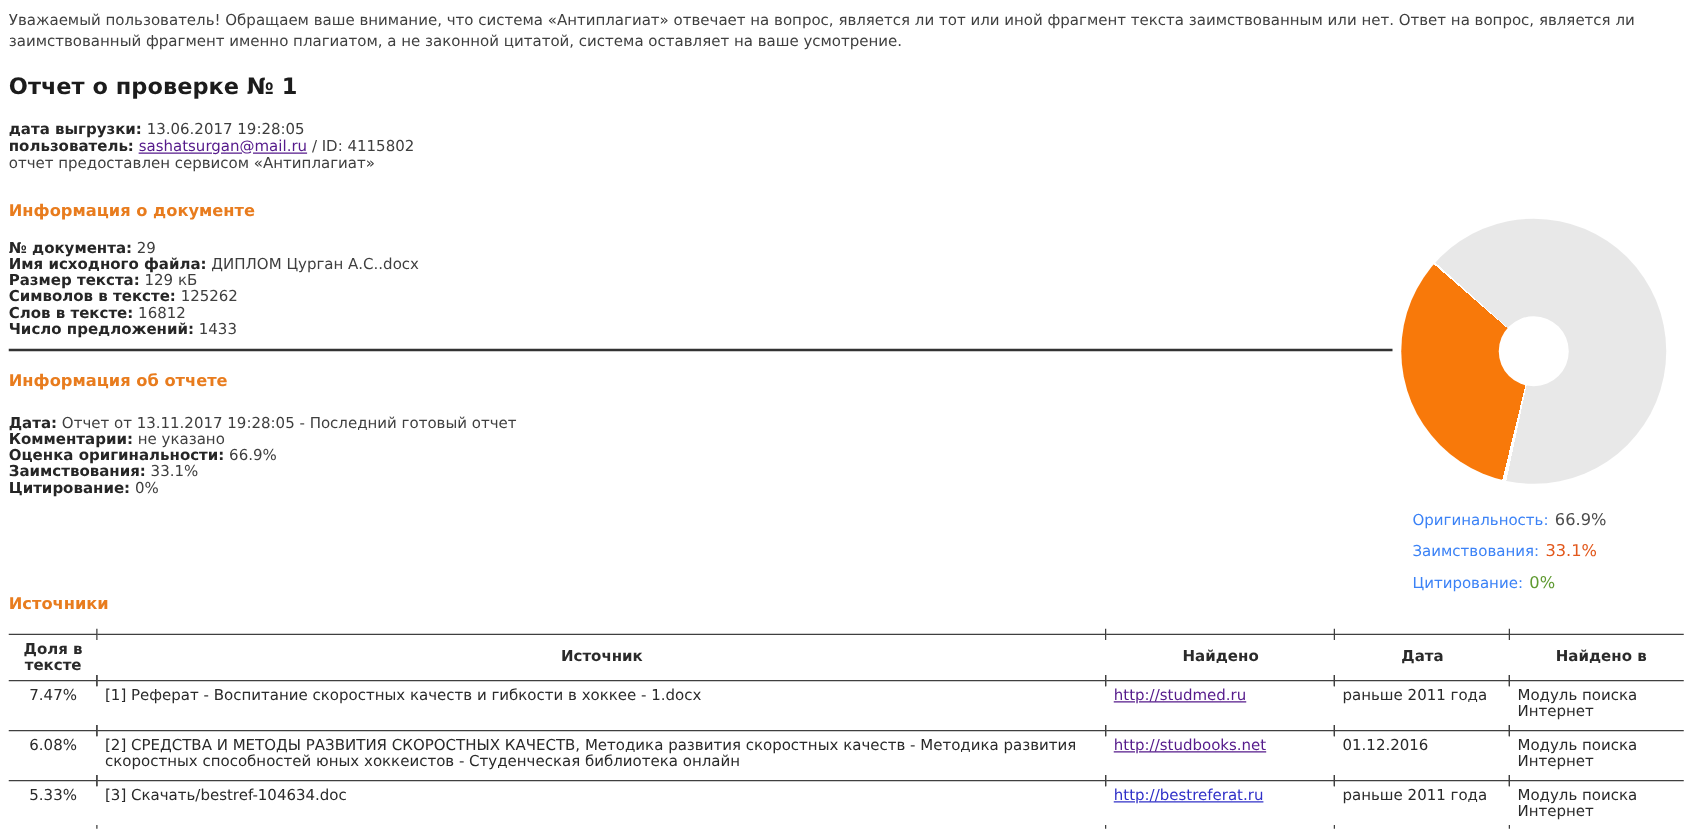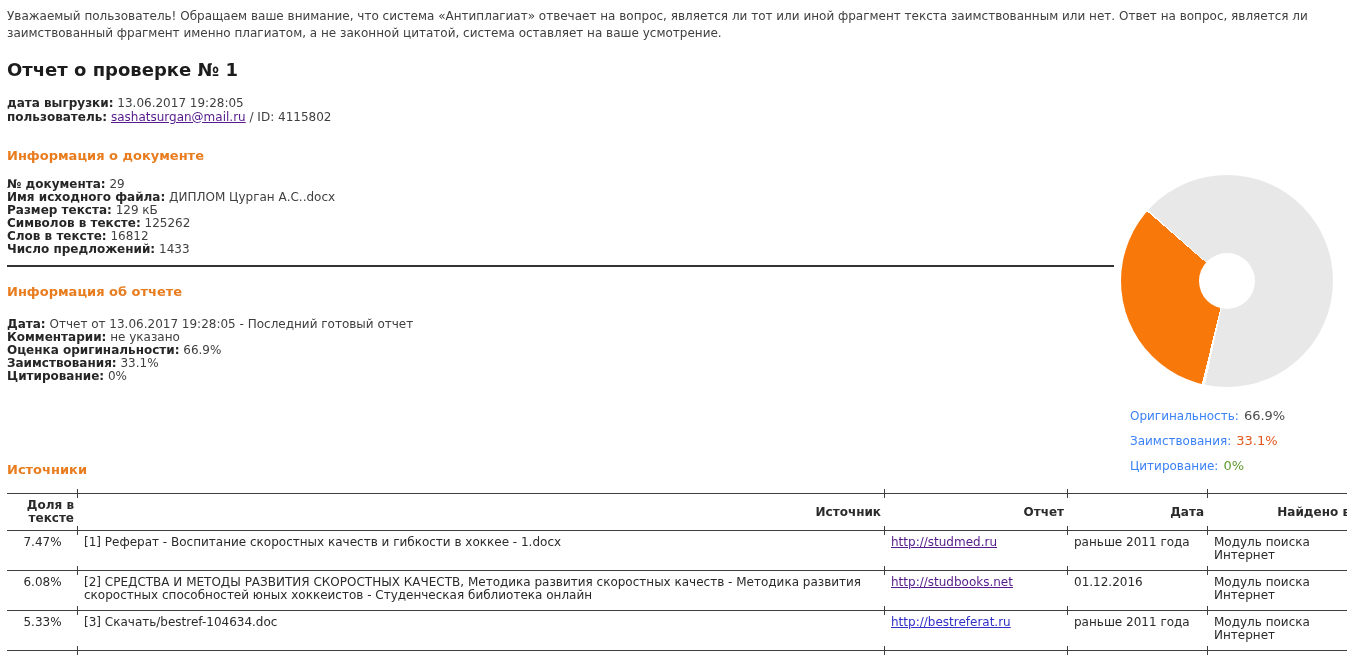--- a/index.html
+++ b/index.html
@@ -92,21 +92,21 @@
     margin-top: 11px;
     width: 1347px;
     border-collapse: collapse;
     table-layout: fixed;
     font-size: 12px;
     line-height: 13px;
     color: #2a2a2a;
   }
   .src-table th {
     font-weight: bold;
-    text-align: right;
+    text-align: center;
     border-top: 1px solid #3f3f3f;
     border-bottom: 1px solid #3f3f3f;
     padding: 5px 4px;
     vertical-align: middle;
   }
   .src-table td {
     vertical-align: top;
     padding: 5px 6px 8px 6px;
     border-bottom: 1px solid #3f3f3f;
   }
@@ -137,37 +137,38 @@
 </head>
 <body>
 
 <p class="disclaimer">Уважаемый пользователь! Обращаем ваше внимание, что система «Антиплагиат» отвечает на вопрос, является ли тот или иной фрагмент текста заимствованным или нет. Ответ на вопрос, является ли заимствованный фрагмент именно плагиатом, а не законной цитатой, система оставляет на ваше усмотрение.</p>
 
 <h1 class="page-title">Отчет о проверке № 1</h1>
 
 <div class="meta">
   <div><b>дата выгрузки:</b> <span>13.06.2017 19:28:05</span></div>
   <div><b>пользователь:</b> <a class="link link-purple">sashatsurgan@mail.ru</a> <span>/ ID: 4115802</span></div>
+  <div>отчет предоставлен сервисом «Антиплагиат»</div>
 </div>
 
 <h2 class="section-heading" id="doc-heading">Информация о документе</h2>
 <div class="fields" id="doc-fields">
   <div><b>№ документа:</b> <span>29</span></div>
   <div><b>Имя исходного файла:</b> <span>ДИПЛОМ Цурган А.С..docx</span></div>
   <div><b>Размер текста:</b> <span>129 кБ</span></div>
   <div><b>Символов в тексте:</b> <span>125262</span></div>
   <div><b>Слов в тексте:</b> <span>16812</span></div>
   <div><b>Число предложений:</b> <span>1433</span></div>
 </div>
 
 <div class="divider"></div>
 
 <h2 class="section-heading" id="report-heading">Информация об отчете</h2>
 <div class="fields" id="report-fields">
-  <div><b>Дата:</b> <span>Отчет от 13.06.2017 19:28:05 - Последний готовый отчет</span></div>
+  <div><b>Дата:</b> <span>Отчет от 13.11.2017 19:28:05 - Последний готовый отчет</span></div>
   <div><b>Комментарии:</b> <span>не указано</span></div>
   <div><b>Оценка оригинальности:</b> <span>66.9%</span></div>
   <div><b>Заимствования:</b> <span>33.1%</span></div>
   <div><b>Цитирование:</b> <span>0%</span></div>
 </div>
 
 <div class="pie-wrap">
   <div class="pie" style="background: conic-gradient(from -48deg, rgb(232, 232, 232) 0%, rgb(232, 232, 232) 66.65%, rgb(255, 255, 255) 66.65%, rgb(255, 255, 255) 67.15%, rgb(248, 121, 10) 67.15%, rgb(248, 121, 10) 99.75%, rgb(255, 255, 255) 99.75%, rgb(255, 255, 255) 100%);"></div>
   <div class="pie-hole"></div>
 </div>
@@ -185,21 +186,21 @@
     <col style="width:71px">
       <col style="width:807px">
       <col style="width:183px">
       <col style="width:140px">
       <col style="width:146px">
   </colgroup>
   <thead>
     <tr>
       <th>Доля в тексте</th>
       <th>Источник</th>
-      <th>Отчет</th>
+      <th>Найдено</th>
       <th>Дата</th>
       <th>Найдено в</th>
     </tr>
   </thead>
   <tbody>
     <tr>
       <td class="share">7.47%</td>
       <td>[1] Реферат - Воспитание скоростных качеств и гибкости в хоккее - 1.docx</td>
       <td><a class="link" style="color: rgb(85, 26, 139);">http://studmed.ru</a></td>
       <td>раньше 2011 года</td>

